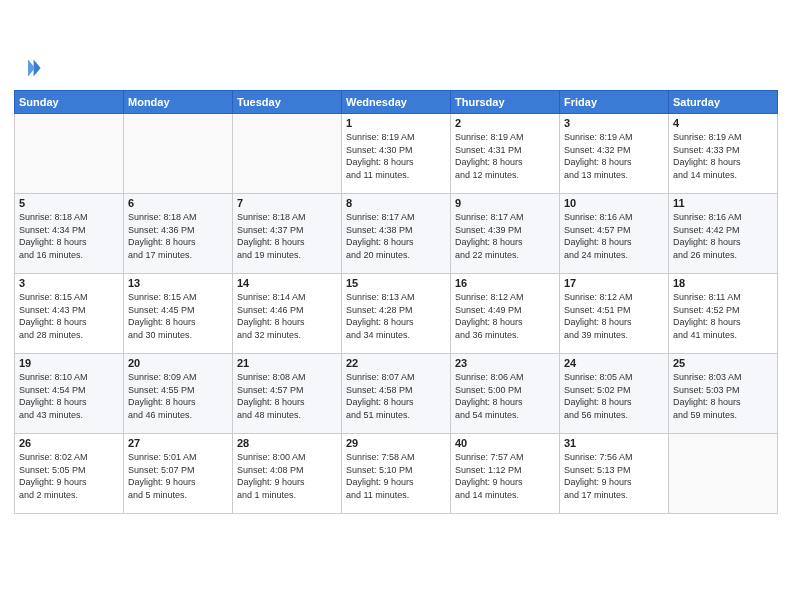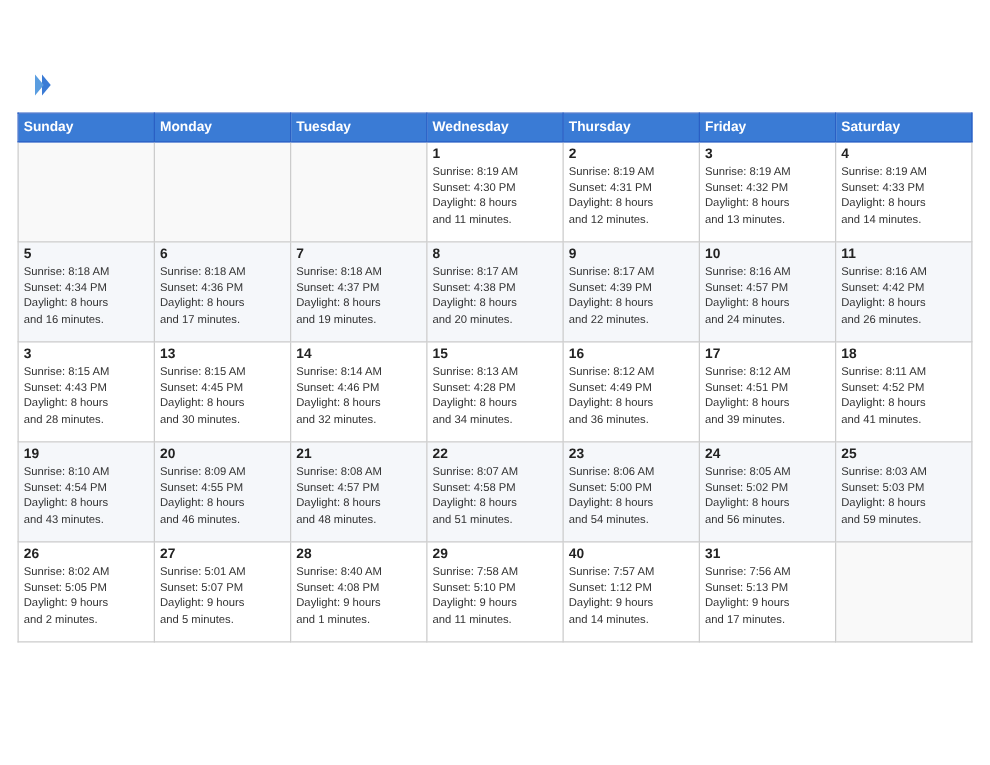--- a/index.html
+++ b/index.html
@@ -331,21 +331,21 @@
           </td>
           <td>
             <span class="day-num">27</span>
             <div class="cell-text">Sunrise: 5:01 AM</div>
             <div class="cell-text">Sunset: 5:07 PM</div>
             <div class="cell-text">Daylight: 9 hours</div>
             <div class="cell-text">and 5 minutes.</div>
           </td>
           <td>
             <span class="day-num">28</span>
-            <div class="cell-text">Sunrise: 8:40 AM</div>
+            <div class="cell-text">Sunrise: 8:00 AM</div>
             <div class="cell-text">Sunset: 4:08 PM</div>
             <div class="cell-text">Daylight: 9 hours</div>
             <div class="cell-text">and 1 minutes.</div>
           </td>
           <td>
             <span class="day-num">29</span>
             <div class="cell-text">Sunrise: 7:58 AM</div>
             <div class="cell-text">Sunset: 5:10 PM</div>
             <div class="cell-text">Daylight: 9 hours</div>
             <div class="cell-text">and 11 minutes.</div>

